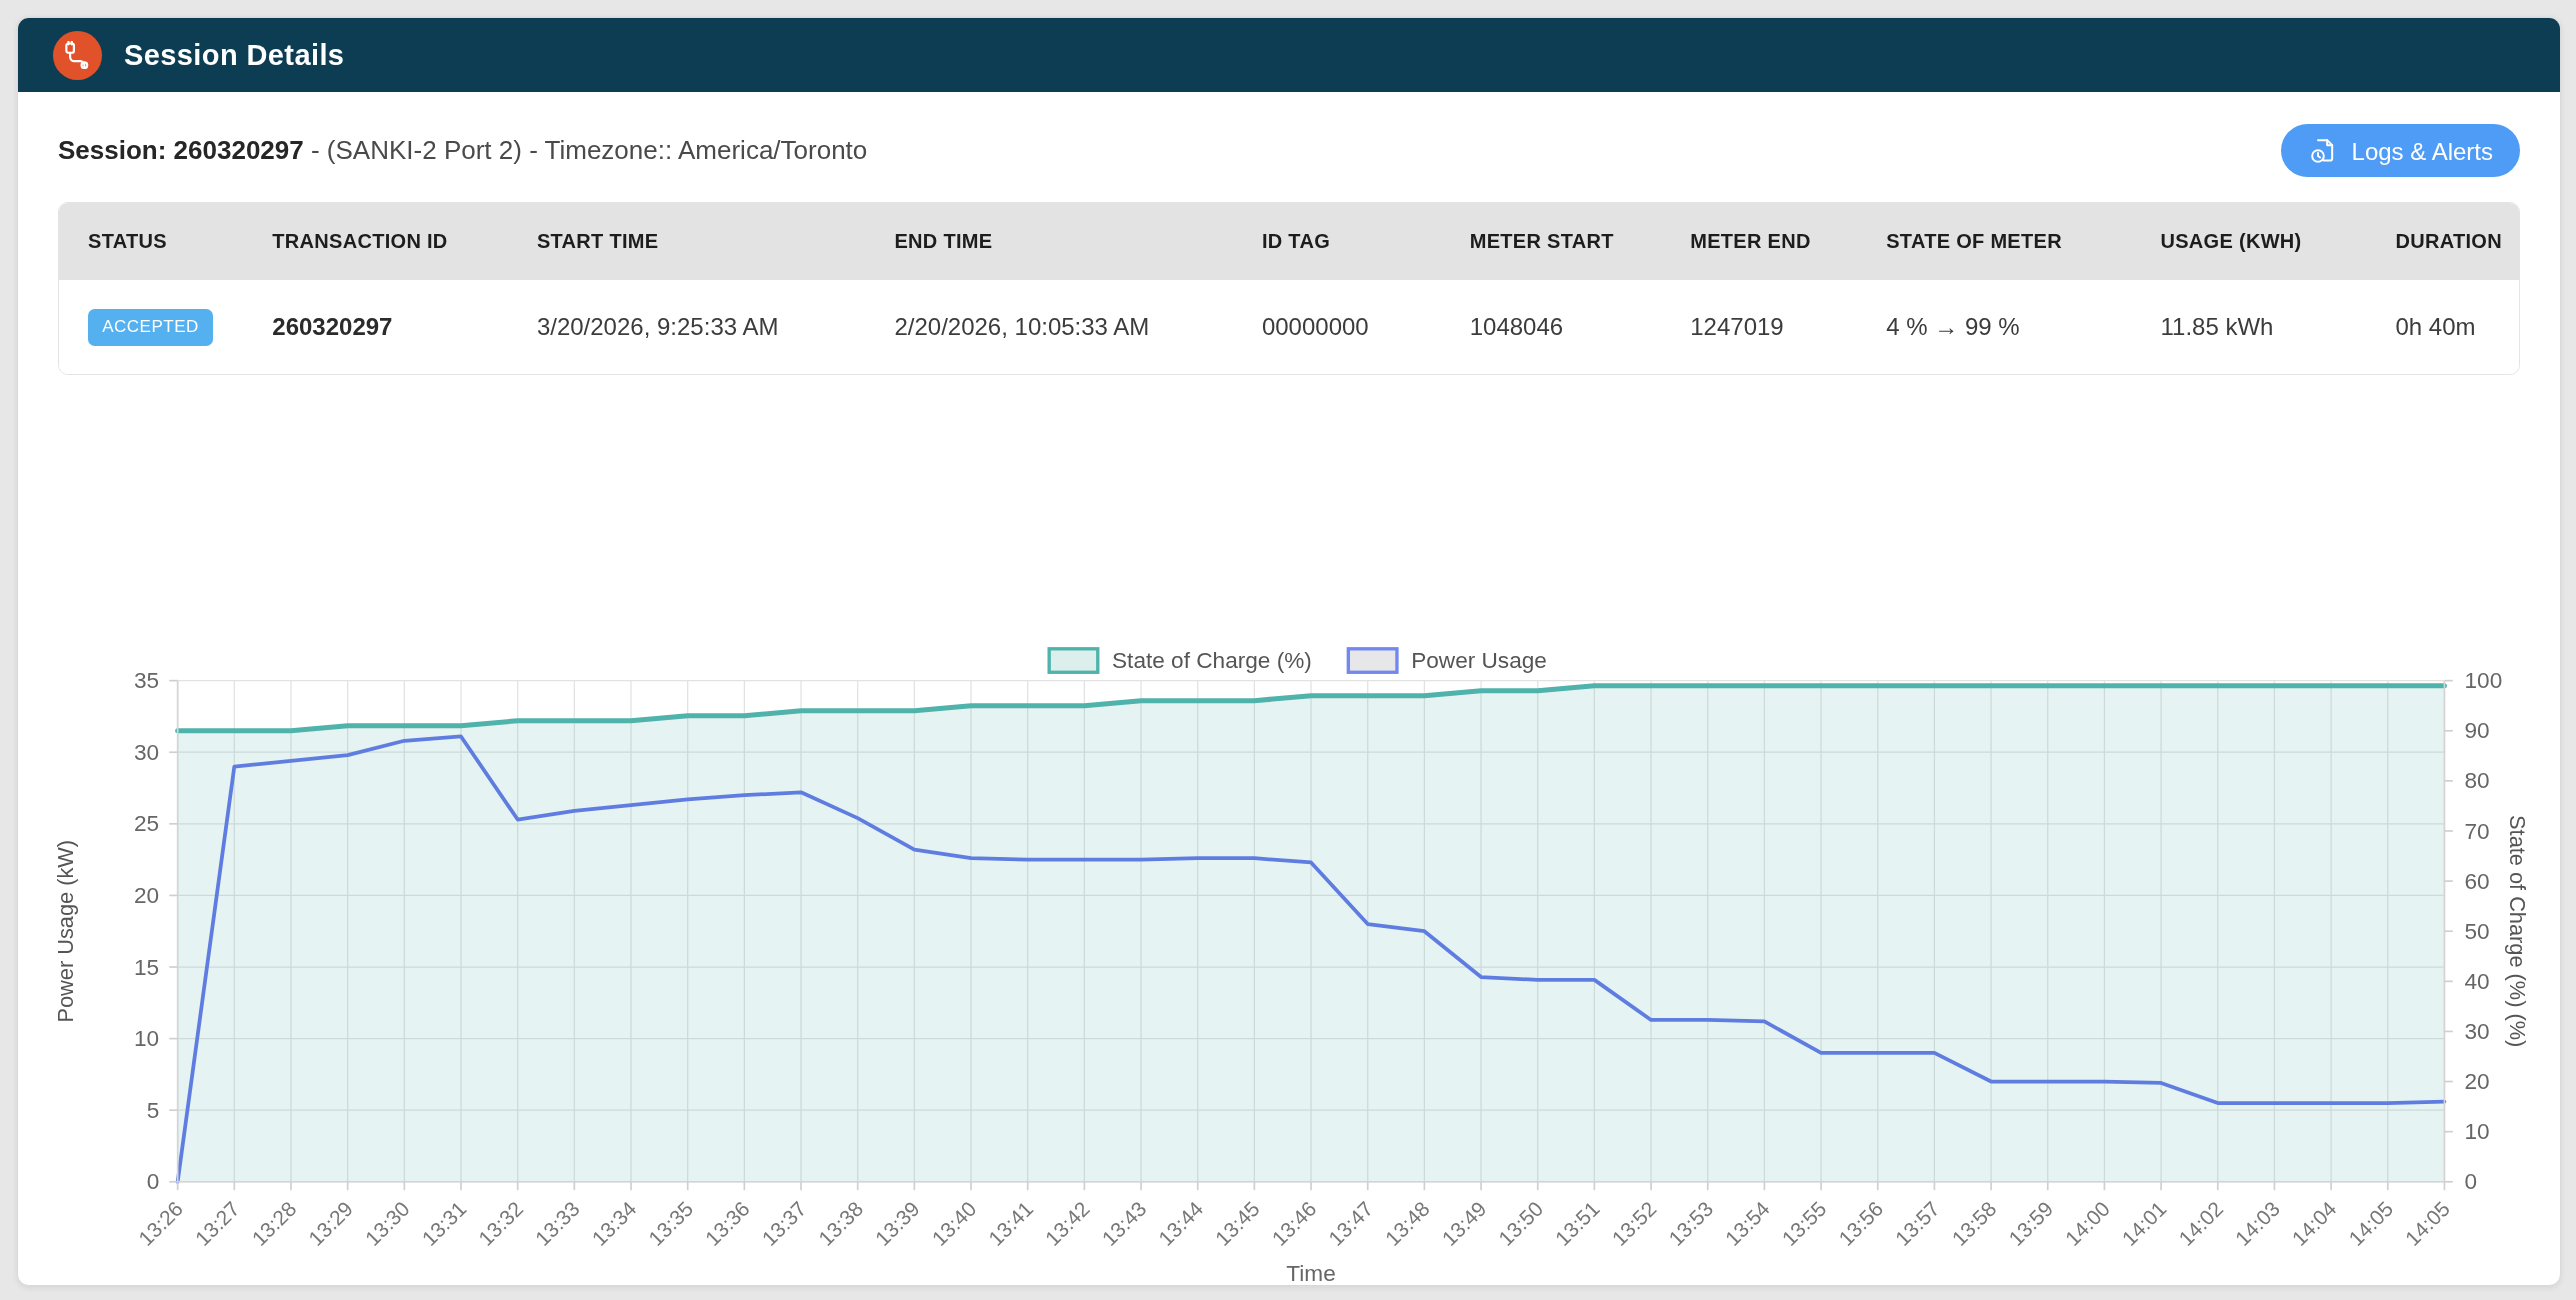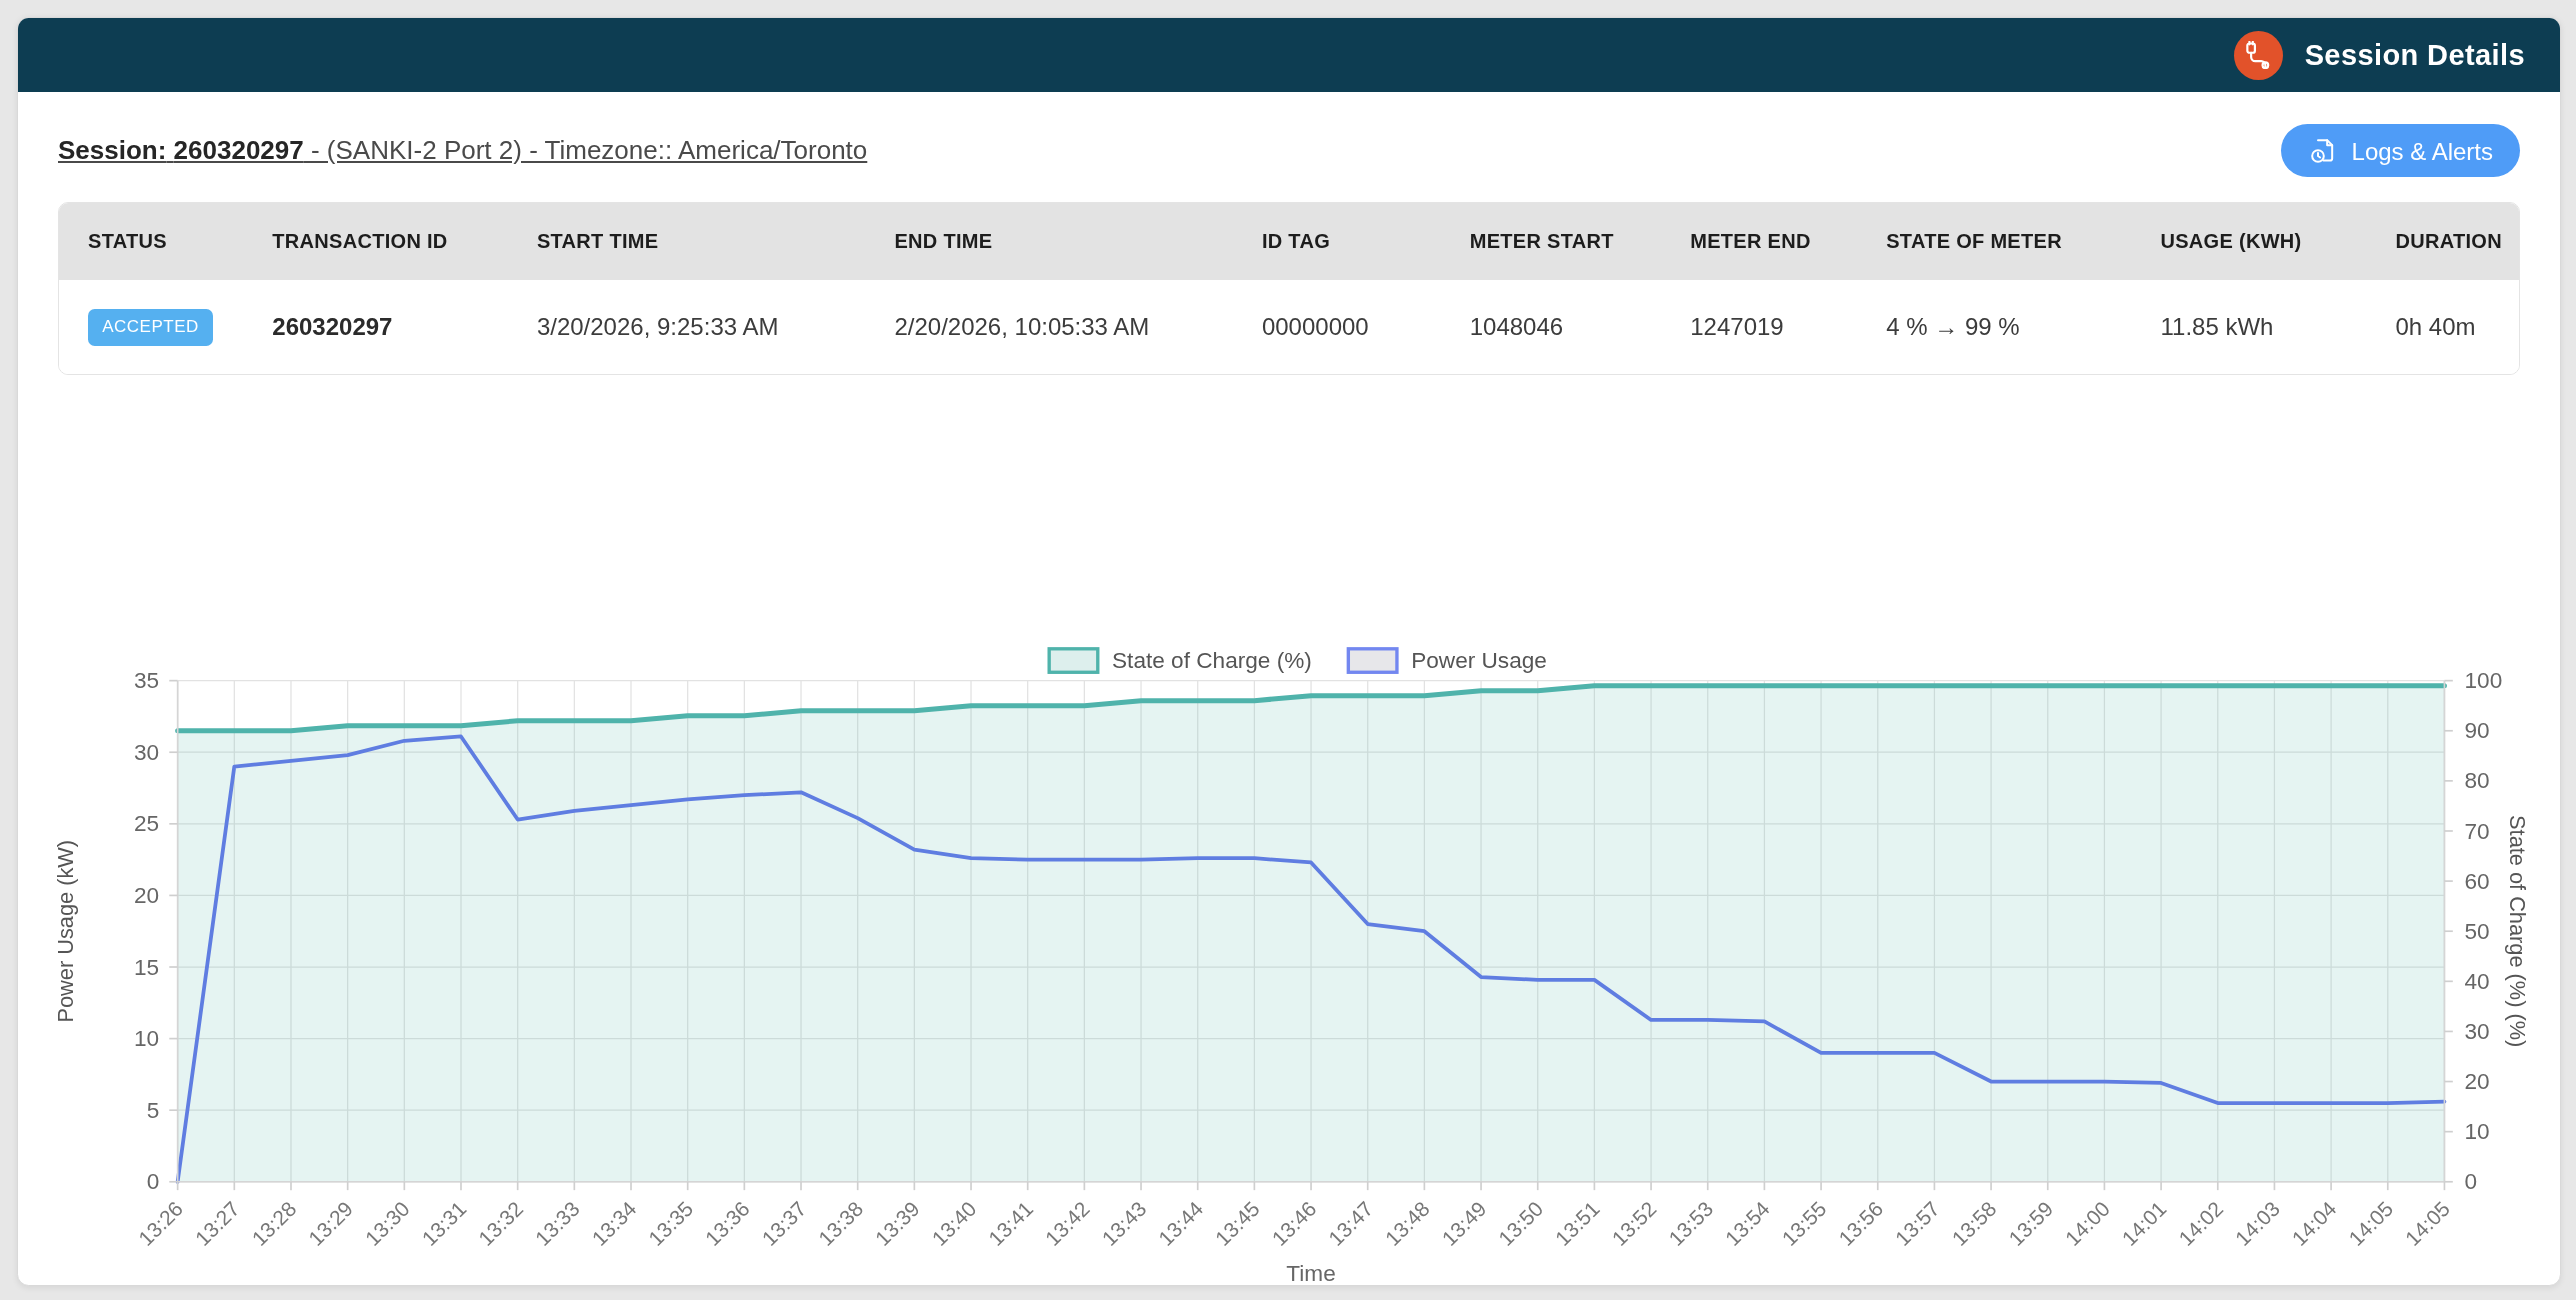--- a/index.html
+++ b/index.html
@@ -10,35 +10,35 @@
     position:relative;overflow:hidden;
     -webkit-font-smoothing:antialiased;
   }
   .card{
     position:absolute;left:17px;top:17px;width:2542px;height:1267px;
     background:#ffffff;border-radius:11.7px;border:0.8px solid #d9d9d9;
     box-shadow:0 1.7px 6.7px rgba(0,0,0,0.08);overflow:hidden;
   }
   .titlebar{
     height:74px;background:var(--header-teal,#0d3d52);
-    display:flex;align-items:center;gap:22px;padding:0 35px;justify-content:flex-end;
+    display:flex;align-items:center;gap:22px;padding:0 35px;
   }
   .logo-circle{
     width:49px;height:49px;border-radius:50%;
     background:var(--logo-orange,#e2522a);
     display:flex;align-items:center;justify-content:center;flex:0 0 auto;
   }
   .titlebar h1{
     margin:0;color:#ffffff;font-size:29px;font-weight:600;letter-spacing:0.4px;
   }
   .session-row{
     display:flex;align-items:center;justify-content:space-between;
     padding:32px 40px 25px 40px;
   }
-  .session-text{font-size:26px;color:#4a4a4a;text-decoration:underline;}
+  .session-text{font-size:26px;color:#4a4a4a;}
   .session-text .bold{font-weight:700;color:#262626;}
   .btn{
     display:flex;align-items:flex-end;gap:13.4px;
     background:var(--button-blue,#4f9cf7);color:#ffffff;border:none;
     font-family:inherit;font-size:24px;padding:11.7px 27px;border-radius:34px;
     cursor:pointer;
   }
   .table-wrap{
     margin:0 40px;border-radius:10px;overflow:hidden;
     border:0.8px solid #e4e4e4;

